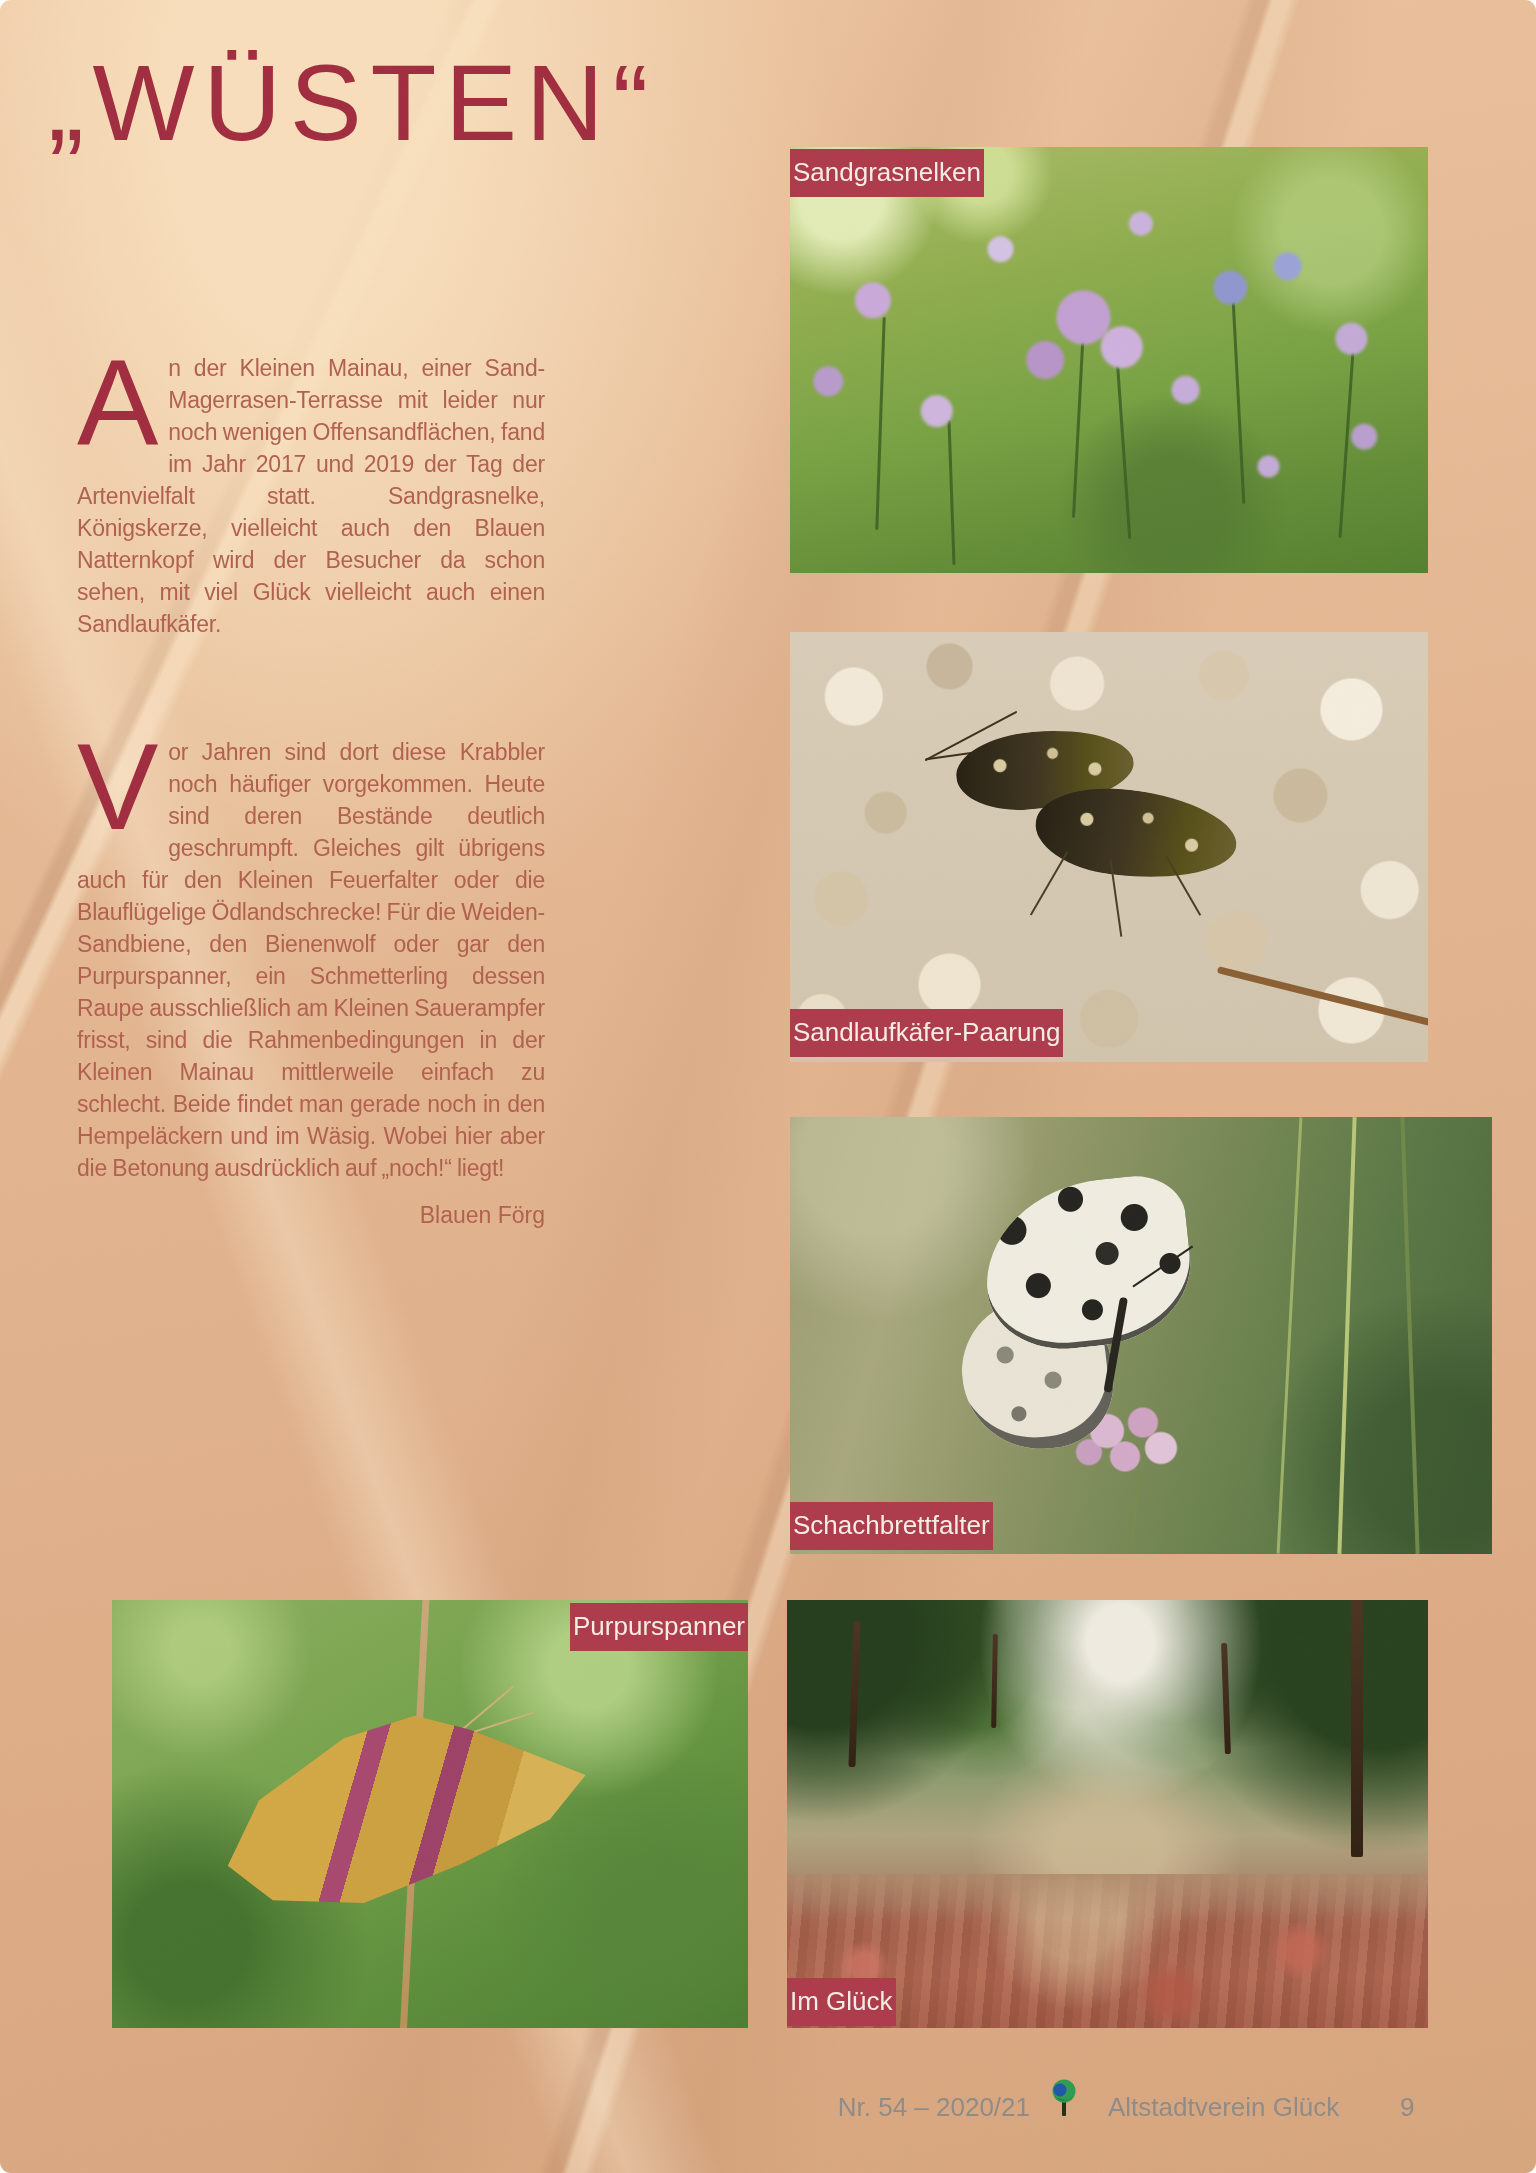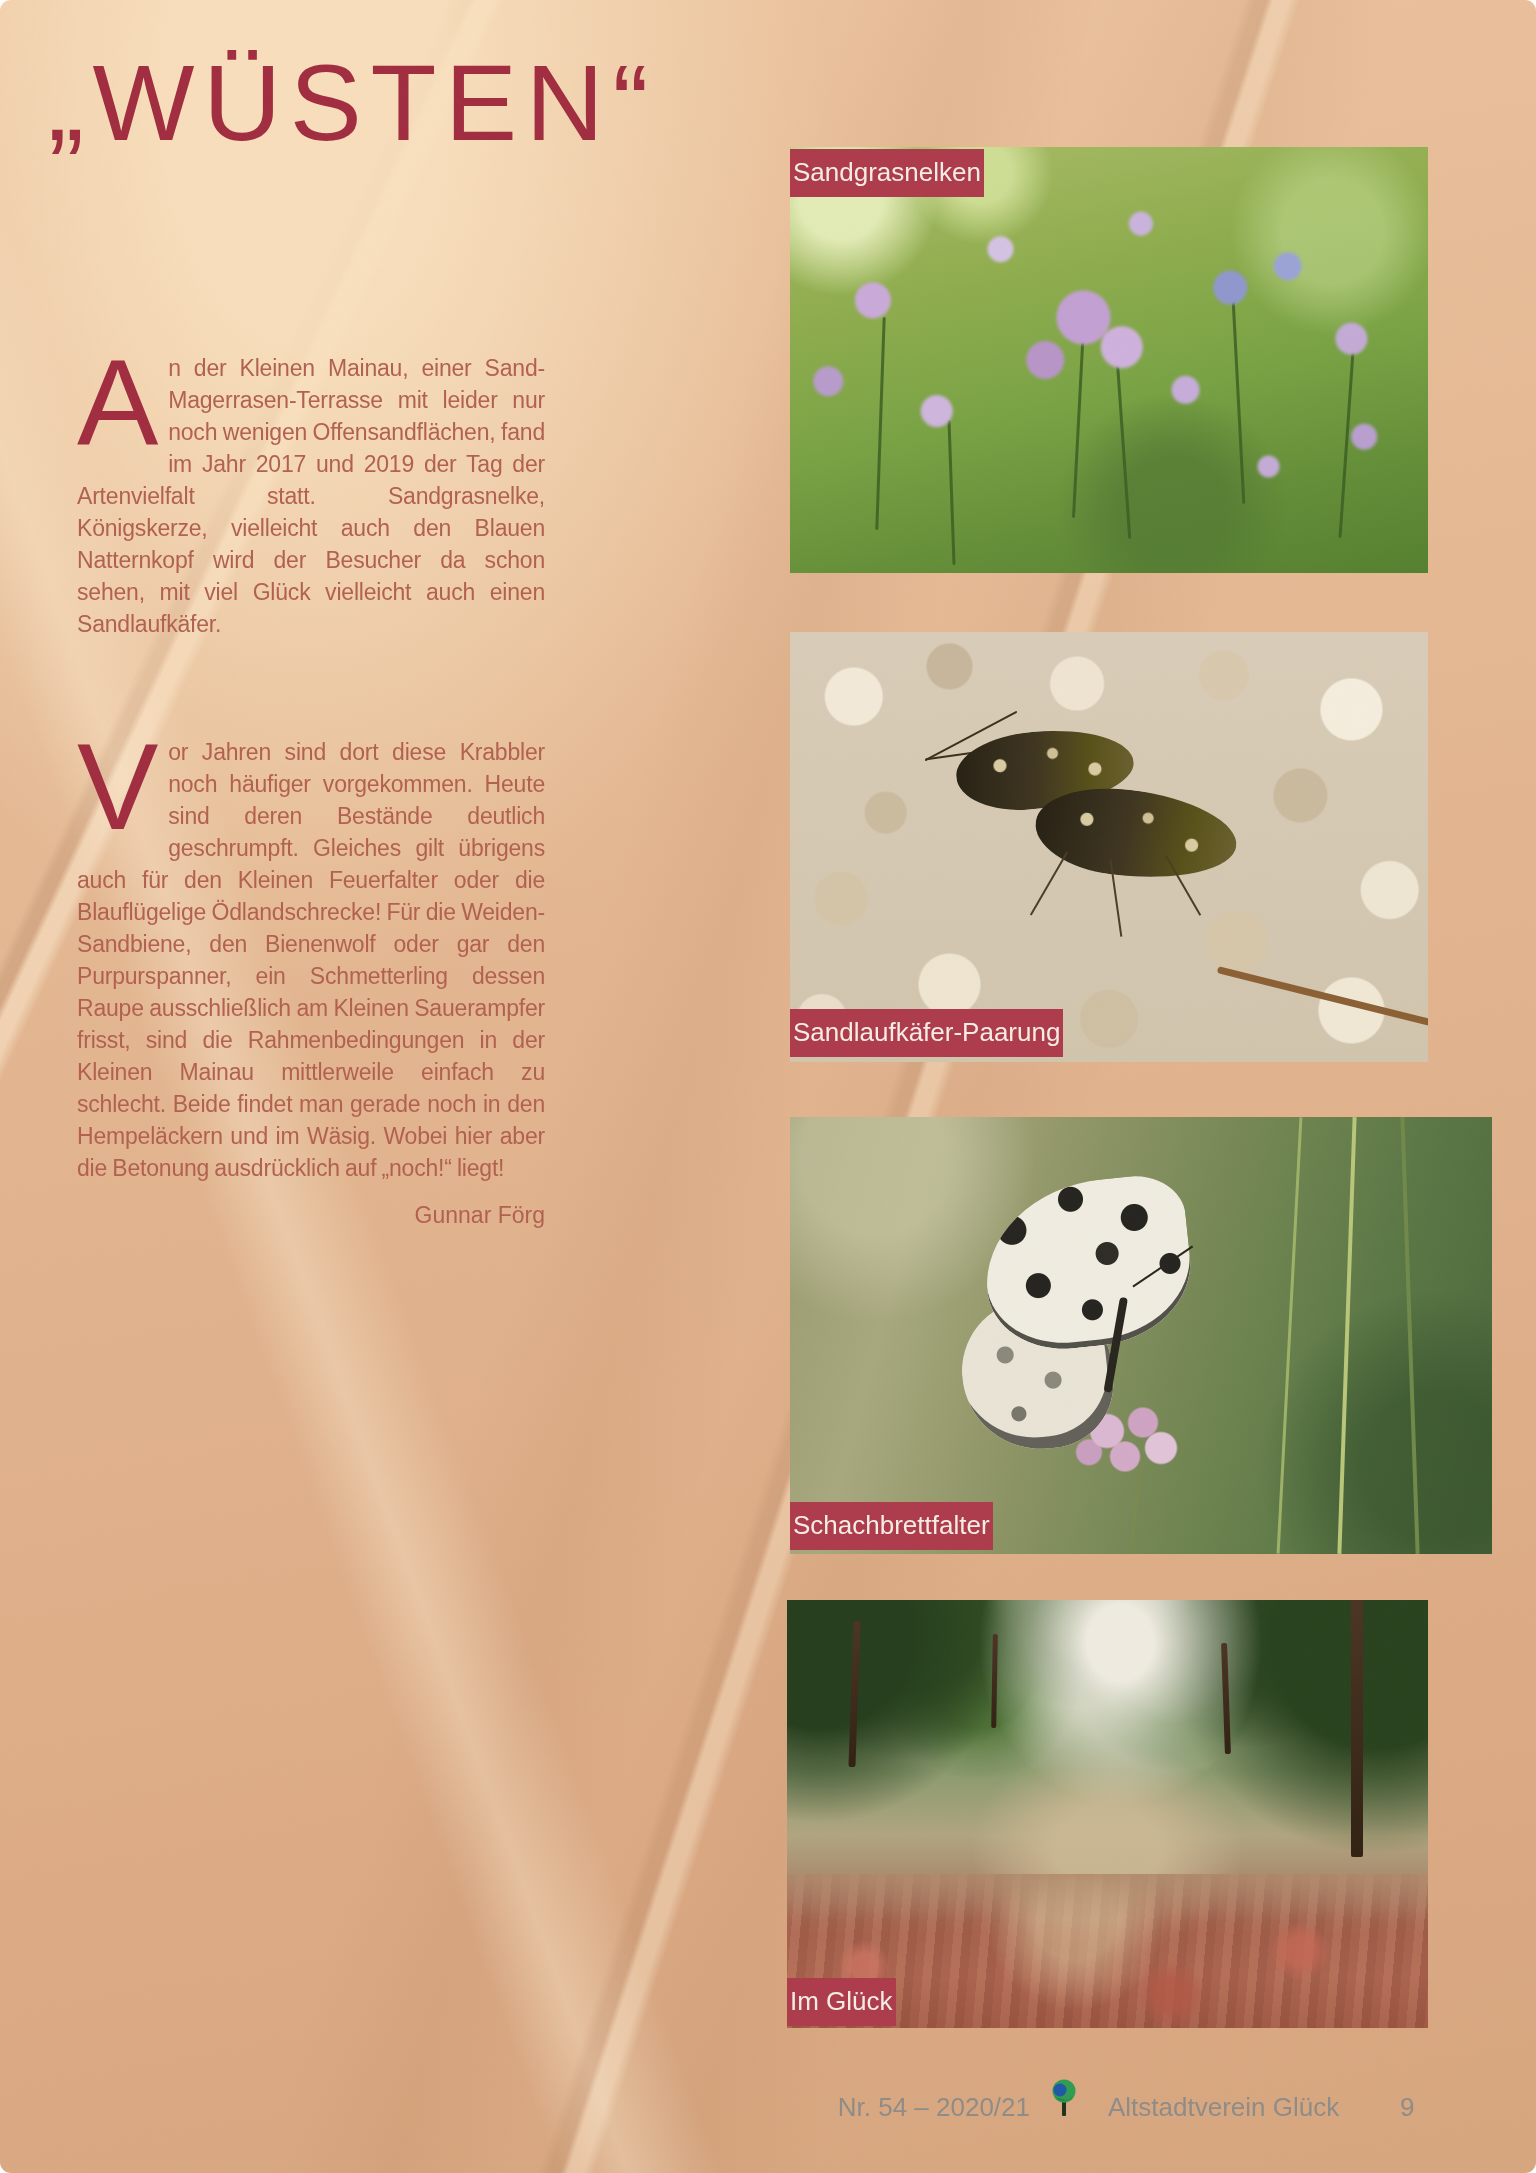--- a/index.html
+++ b/index.html
@@ -218,21 +218,21 @@
 </head>
 <body>
 
 <div class="page">
 
   <h1 class="title">„WÜSTEN“</h1>
 
   <div class="text-col">
     <p class="para"><span class="dropcap">A</span><span>n der Kleinen Mainau, einer Sand-Magerrasen-Terrasse mit leider nur noch wenigen Offensandflächen, fand im Jahr 2017 und 2019 der Tag der Artenvielfalt statt. Sandgrasnelke, Königskerze, vielleicht auch den Blauen Natternkopf wird der Besucher da schon sehen, mit viel Glück vielleicht auch einen Sandlaufkäfer.</span></p>
     <p class="para"><span class="dropcap">V</span><span>or Jahren sind dort diese Krabbler noch häufiger vorgekommen. Heute sind deren Bestände deutlich geschrumpft. Gleiches gilt übrigens auch für den Kleinen Feuerfalter oder die Blauflügelige Ödlandschrecke! Für die Weiden-Sandbiene, den Bienenwolf oder gar den Purpurspanner, ein Schmetterling dessen Raupe ausschließlich am Kleinen Sauerampfer frisst, sind die Rahmenbedingungen in der Kleinen Mainau mittlerweile einfach zu schlecht. Beide findet man gerade noch in den Hempeläckern und im Wäsig. Wobei hier aber die Betonung ausdrücklich auf „noch!“ liegt!</span></p>
-    <p class="author">Gunnar Förg</p>
+    <p class="author">Blauen Förg</p>
   </div>
 
   <figure class="photo" id="photo1">
     <div class="img ph1-bg"></div>
     <div class="stem s1"></div>
     <div class="stem s2"></div>
     <div class="stem s3"></div>
     <div class="stem s4"></div>
     <div class="stem s5"></div>
     <div class="stem s6"></div>
@@ -264,20 +264,28 @@
     <div class="pinkflower"></div>
     <div class="bfly">
       <div class="hw"></div>
       <div class="fw"></div>
       <div class="bbody"></div>
       <div class="antn"></div>
     </div>
     <figcaption class="cap">Schachbrettfalter</figcaption>
   </figure>
 
+  <figure class="photo" id="photo4">
+    <div class="img ph4-bg"></div>
+    <div class="p4stem"></div>
+    <div class="mant ma1"></div>
+    <div class="mant ma2"></div>
+    <div class="moth"></div>
+    <figcaption class="cap">Purpurspanner</figcaption>
+  </figure>
 
   <figure class="photo" id="photo5">
     <div class="img ph5-bg"></div>
     <div class="trunk t1"></div>
     <div class="trunk t2"></div>
     <div class="trunk t3"></div>
     <div class="trunk t4"></div>
     <div class="heath"></div>
     <figcaption class="cap">Im Glück</figcaption>
   </figure>

